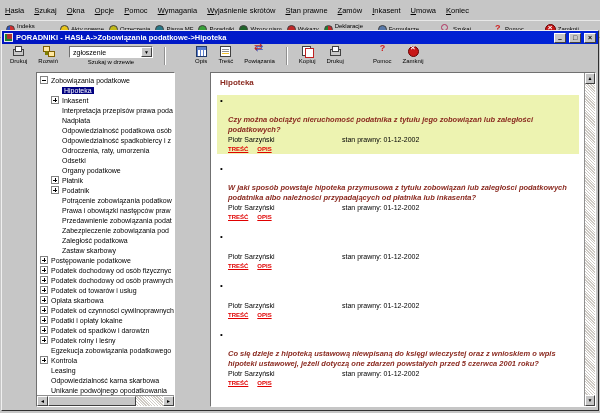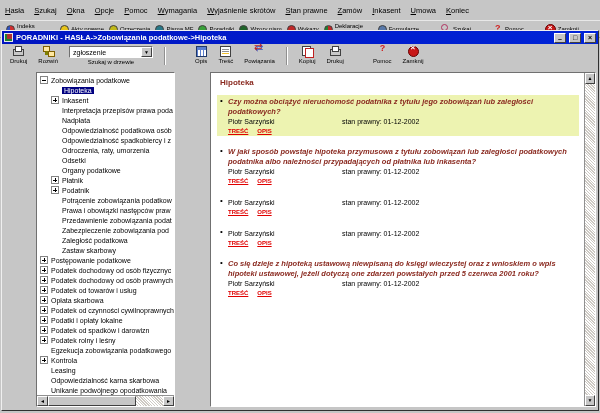--- a/index.html
+++ b/index.html
@@ -151,21 +151,21 @@
      border-right:1px solid #404040; border-bottom:1px solid #404040; }
   .hscroll .right { margin-left:auto; }
   
   .content-panel { flex:1; position:relative; padding:4px 16px 4px 6px; }
   .vscroll { position:absolute; right:0; top:0; bottom:0; width:11px;
      background:repeating-linear-gradient(45deg,#fff 0 1px,#cdc9c3 1px 2px);
      border-left:1px solid #909090; display:flex; flex-direction:column;
      justify-content:space-between; }
   .vscroll .sbtn { width:100%; height:11px; }
   .heading { color:#8a2a20; font-weight:bold; font-size:8px; margin:1px 0 8px 3px; }
-  .qblock { position:relative; padding:2px 3px 2px 11px; margin-bottom:9px; }
+  .qblock { position:relative; padding:20px 3px 2px 11px; margin-bottom:9px; }
   .qblock::before { content:"•"; position:absolute; left:3px; top:1px; font-size:8px; color:#000; }
   .qblock.hl { background:#edf3b1; }
   .qtext { color:#8a2a20; font-weight:bold; font-style:italic; font-size:7.5px; line-height:9.5px; }
   .meta { font-size:7px; line-height:9px; margin-top:1px; }
   .author { display:inline-block; width:112px; }
   .links { margin-top:1px; }
   .qlink { color:#e00000; font-weight:bold; font-size:6px; text-decoration:underline;
      margin-right:7px; cursor:pointer; }
 </style>
 </head>

